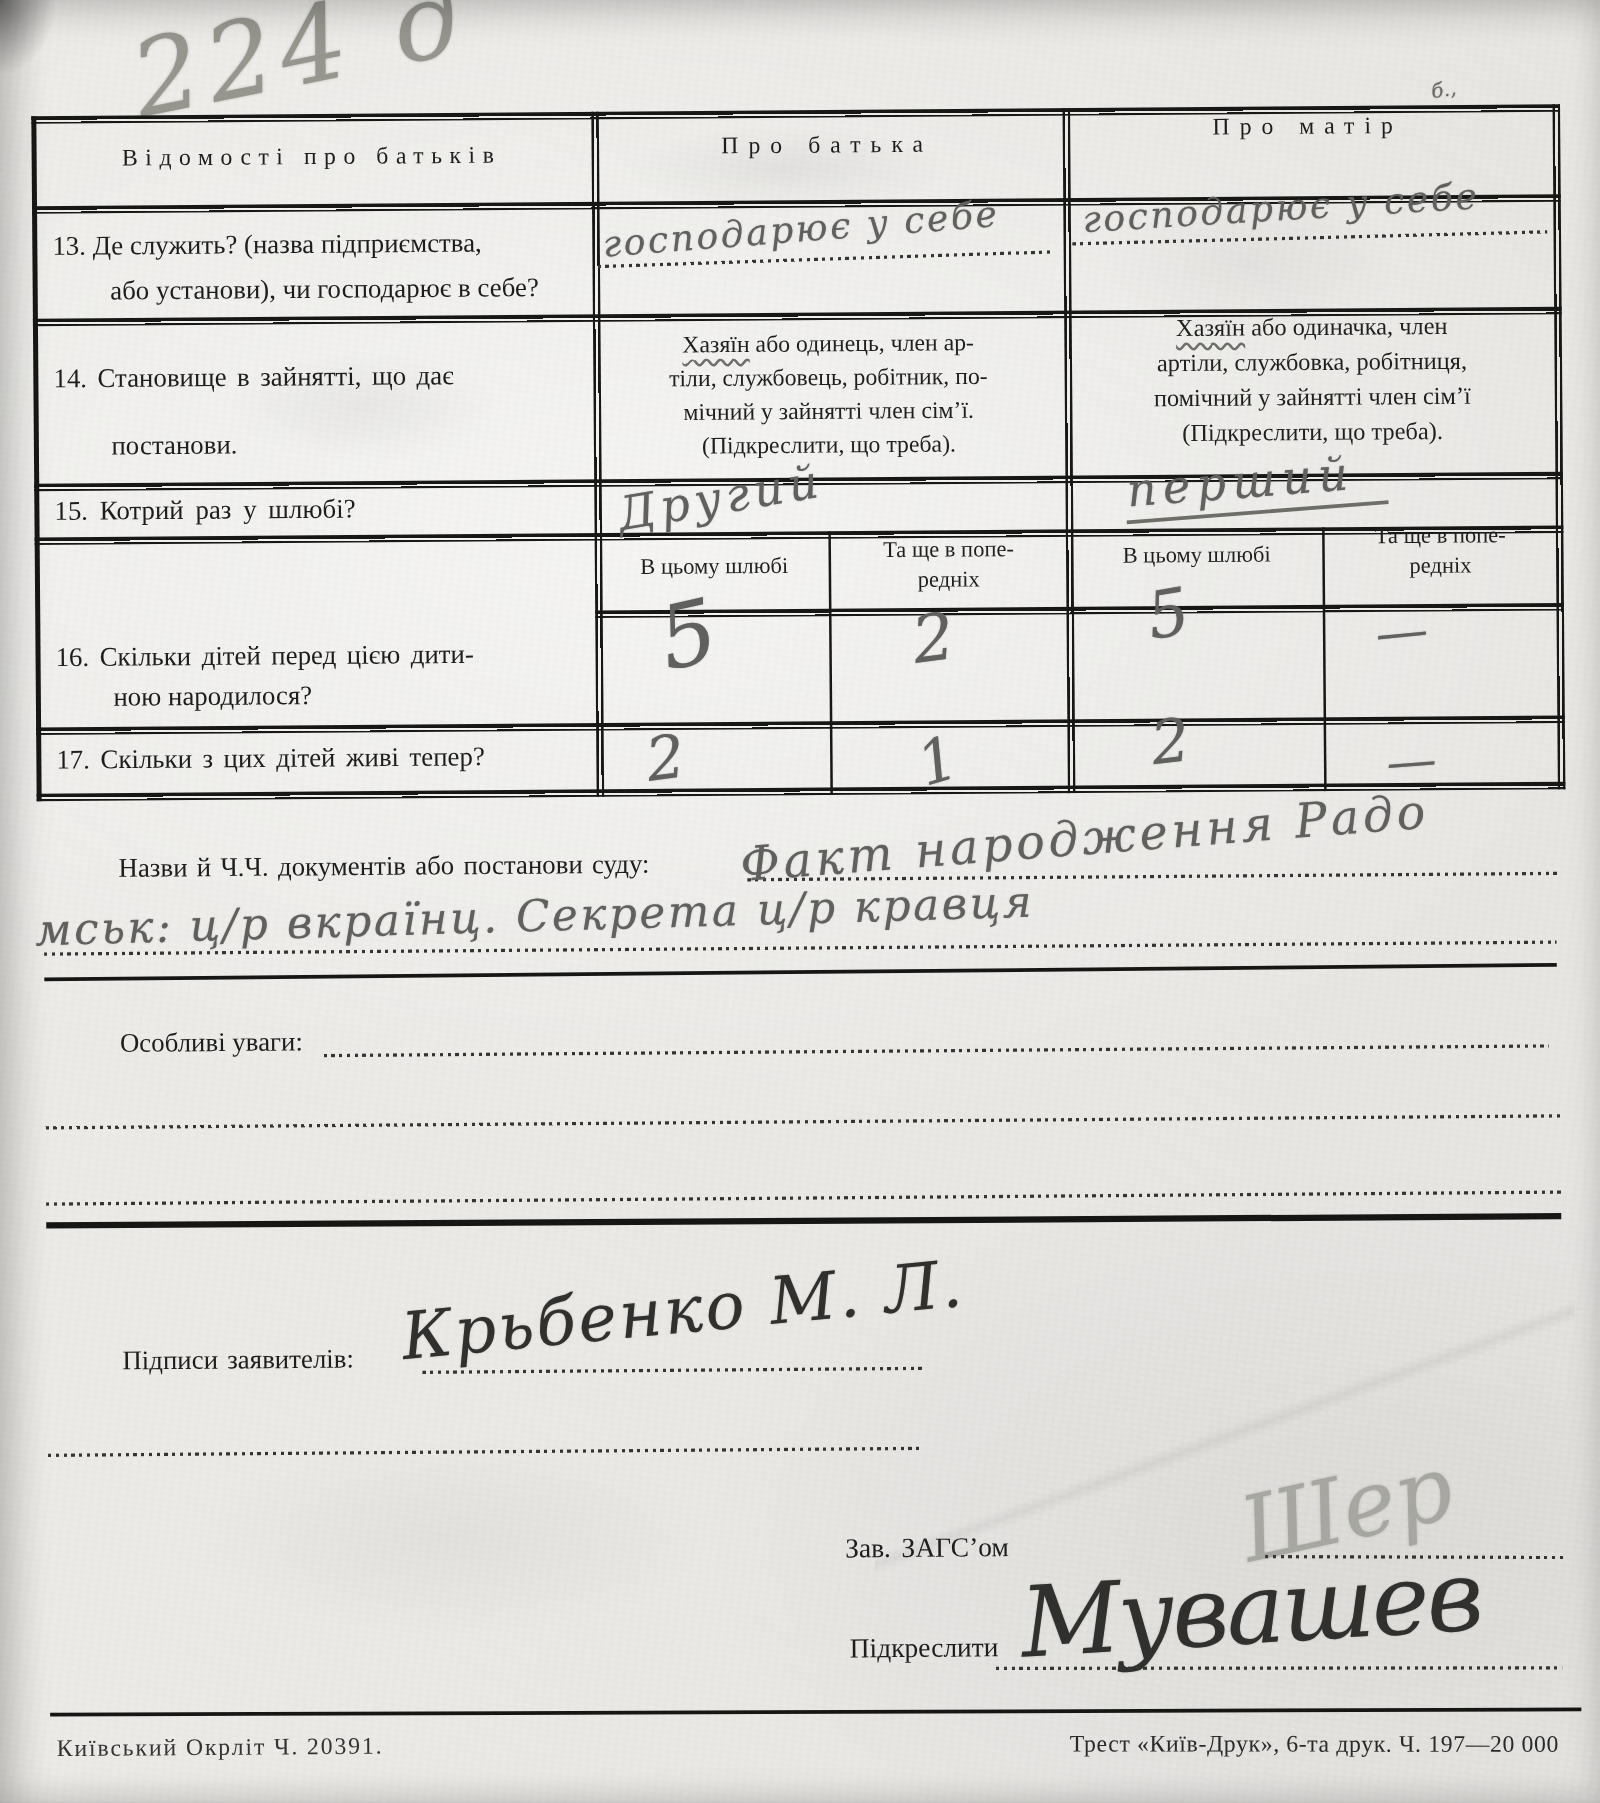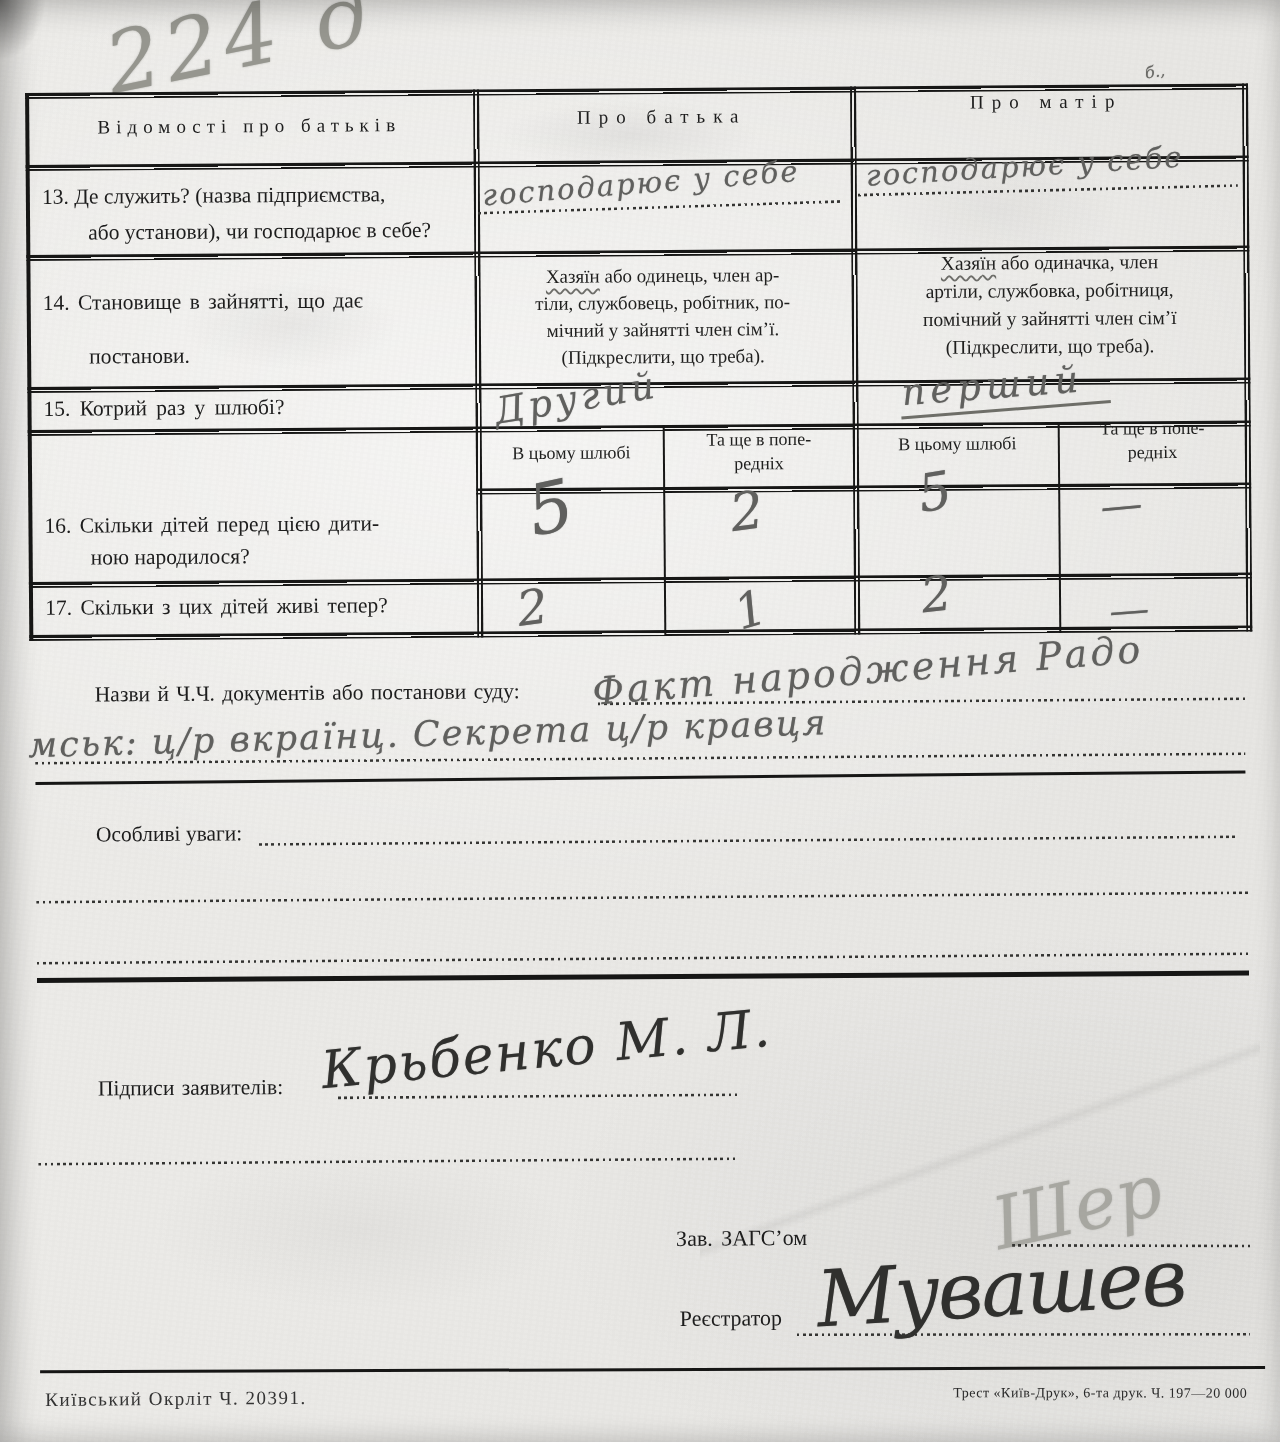--- a/index.html
+++ b/index.html
@@ -141,25 +141,25 @@
 
     <div class="print" style="left:95px;top:1072px;font-size:21.5px;word-spacing:2px;">Підписи заявителів:</div>
     <div class="hw ink" style="left:318px;top:1018px;font-size:52px;transform:rotate(-5deg);letter-spacing:2px;">Крьбенко М. Л.</div>
     <div class="dot" style="left:335px;top:1094px;width:400px;"></div>
     <div class="dot" style="left:35px;top:1158px;width:700px;"></div>
 
     <div class="print" style="left:672px;top:1226px;font-size:22px;word-spacing:3px;">Зав. ЗАГС’ом</div>
     <div class="hw pencil-light" style="left:988px;top:1168px;font-size:72px;transform:rotate(-12deg);opacity:.75;">Шер</div>
     <div class="dot" style="left:1008px;top:1248px;width:240px;transform:rotate(0.6deg);"></div>
 
-    <div class="print" style="left:675px;top:1306px;font-size:22px;">Реєстратор</div>
+    <div class="print" style="left:675px;top:1306px;font-size:22px;">Підкреслити</div>
     <div class="hw ink" style="left:812px;top:1246px;font-size:78px;transform:rotate(-3deg);letter-spacing:-2px;">Мувашев</div>
     <div class="dot" style="left:792px;top:1336px;width:453px;transform:rotate(0.4deg);"></div>
 
     <div class="solidline" style="left:35px;top:1368px;width:1225px;height:3px;transform:rotate(0.25deg);"></div>
 
     <div class="print" style="left:40px;top:1384px;font-size:19px;letter-spacing:1.5px;color:#333;">Київський  Окрліт  Ч.  20391.</div>
-    <div class="print" style="left:780px;top:1388px;width:462px;text-align:right;font-size:14px;letter-spacing:0.5px;color:#2a2a2a;transform:rotate(0.5deg);">Трест «Київ-Друк», 6-та друк. Ч. 197—20 000</div>
+    <div class="print" style="left:780px;top:1388px;width:462px;text-align:right;font-size:19px;letter-spacing:0.5px;color:#2a2a2a;transform:rotate(0.5deg);">Трест «Київ-Друк», 6-та друк. Ч. 197—20 000</div>
   </div>
 
   <div class="edge-shadow"></div>
   <div class="corner-dark"></div>
 </div>
 
 </body></html>

